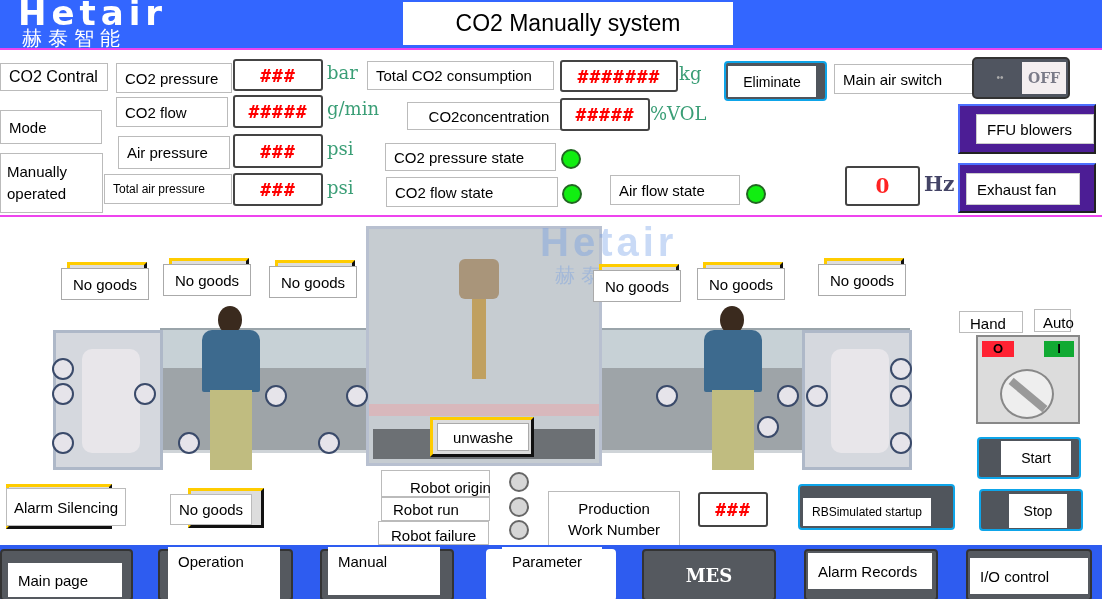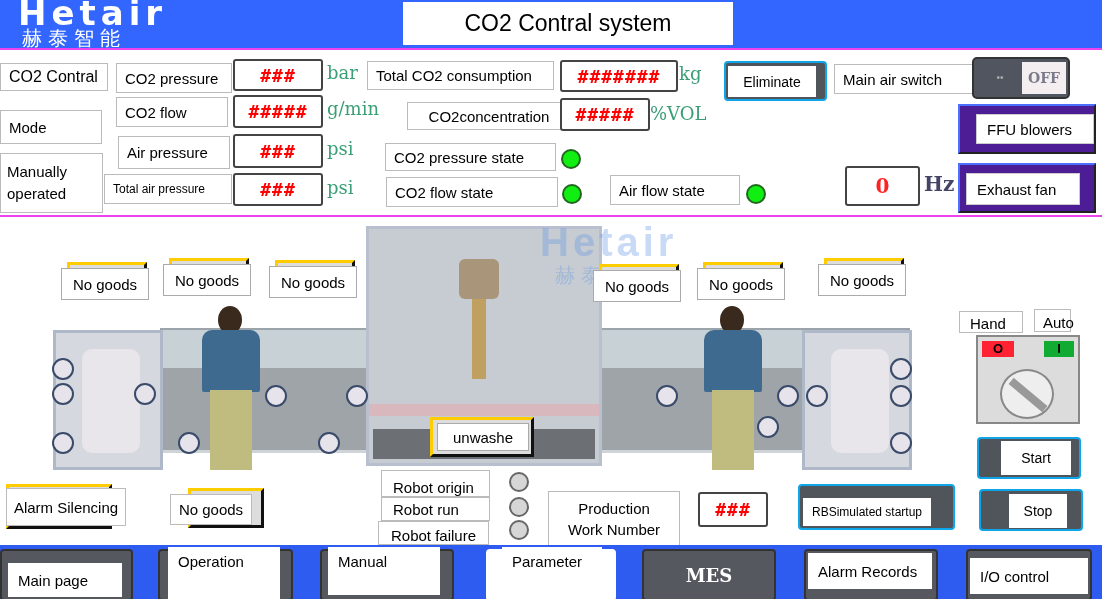--- a/index.html
+++ b/index.html
@@ -27,21 +27,21 @@
 .navbar{left:0;top:545px;width:1102px;height:54px;background:#2e5cf0}
 .tab{position:absolute;top:4px;height:52px;background:#55595f;border:2px solid #333;border-radius:4px}
 .tab .in{position:absolute;background:#fff;font-size:15px;display:flex;padding:6px 10px}
 </style>
 </head>
 <body>
 
 <div class="abs header">
   <div class="abs logo">Hetair</div>
   <div class="abs logo-cn">赫泰智能</div>
-  <div class="abs title">CO2 Contral system</div>
+  <div class="abs title">CO2 Manually system</div>
 </div>
 
 <div class="abs lbl" style="left:0;top:63px;width:108px;height:28px;font-size:16px">CO2 Contral</div>
 <div class="abs lbl" style="left:0;top:110px;width:102px;height:34px;font-size:15px">Mode</div>
 <div class="abs lbl" style="left:0;top:153px;width:103px;height:60px;font-size:15px;white-space:normal;line-height:22px;padding-left:6px">Manually operated</div>
 
 <div class="abs lbl" style="left:116px;top:63px;width:116px;height:30px;font-size:15px">CO2 pressure</div>
 <div class="abs val" style="left:233px;top:59px;width:90px;height:32px">###</div>
 <div class="abs unit" style="left:327px;top:62px">bar</div>
 
@@ -192,21 +192,21 @@
 <div class="abs dbtn" style="left:979px;top:489px;width:104px;height:42px">
   <div class="in" style="left:28px;top:3px;width:58px;height:34px">Stop</div>
 </div>
 
 <div class="abs" style="left:6px;top:484px;width:106px;height:45px;background:#ddd;border-top:3px solid #ffcc00;border-left:3px solid #ffcc00;border-right:3px solid #111;border-bottom:3px solid #111"></div>
 <div class="abs lbl c" style="left:6px;top:488px;width:120px;height:38px;font-size:15px">Alarm Silencing</div>
 
 <div class="abs" style="left:188px;top:488px;width:76px;height:40px;background:#ddd;border-top:3px solid #ffcc00;border-left:3px solid #ffcc00;border-right:3px solid #111;border-bottom:3px solid #111"></div>
 <div class="abs lbl c" style="left:170px;top:494px;width:82px;height:31px;font-size:15px">No goods</div>
 
-<div class="abs lbl" style="left:381px;top:470px;width:109px;height:27px;font-size:15px;align-items:flex-end;padding-left:11px">Robot origin</div>
+<div class="abs lbl" style="left:381px;top:470px;width:109px;height:27px;font-size:15px;align-items:flex-end;padding-left:28px">Robot origin</div>
 <div class="abs led off" style="left:509px;top:472px"></div>
 <div class="abs lbl" style="left:381px;top:497px;width:109px;height:24px;font-size:15px;padding-left:11px">Robot run</div>
 <div class="abs led off" style="left:509px;top:497px"></div>
 <div class="abs lbl" style="left:378px;top:521px;width:111px;height:24px;font-size:15px;align-items:flex-end;padding-left:12px">Robot failure</div>
 <div class="abs led off" style="left:509px;top:520px"></div>
 
 <div class="abs lbl c" style="left:548px;top:491px;width:132px;height:55px;font-size:15px;white-space:normal;text-align:center;line-height:21px;padding:0 10px">Production Work Number</div>
 <div class="abs val" style="left:698px;top:492px;width:70px;height:35px">###</div>
 
 <div class="abs dbtn" style="left:798px;top:484px;width:157px;height:46px">

